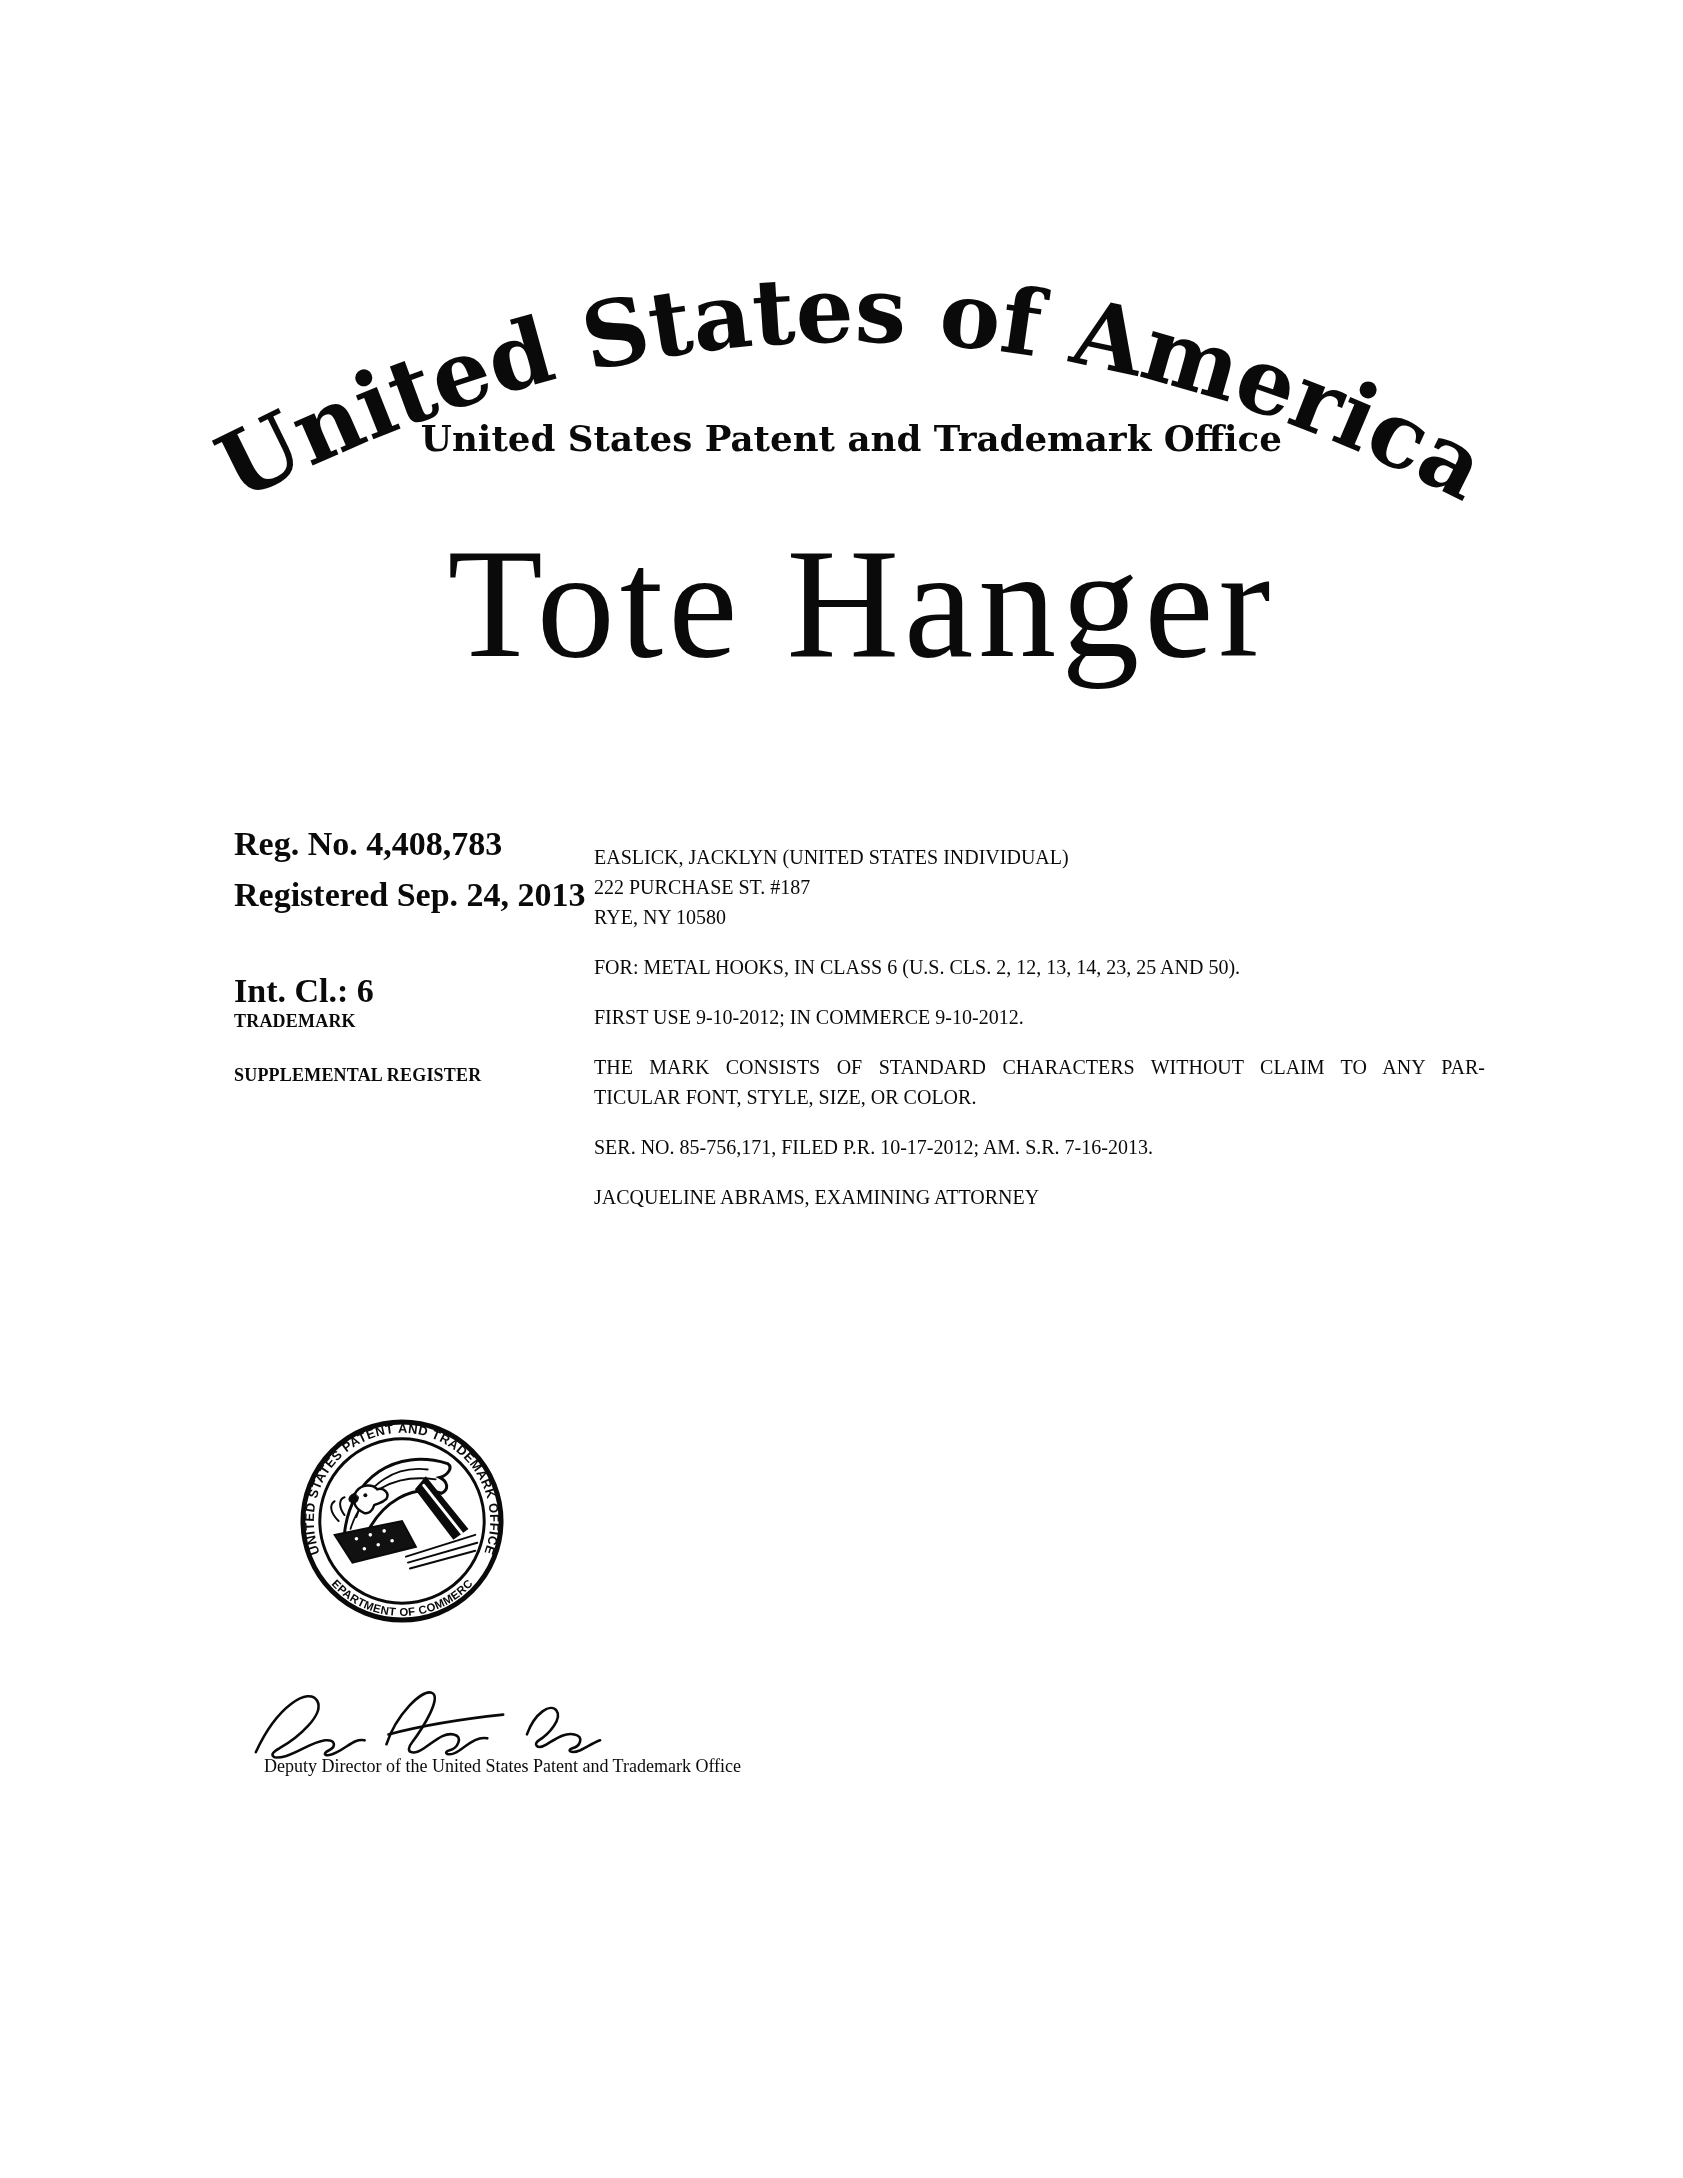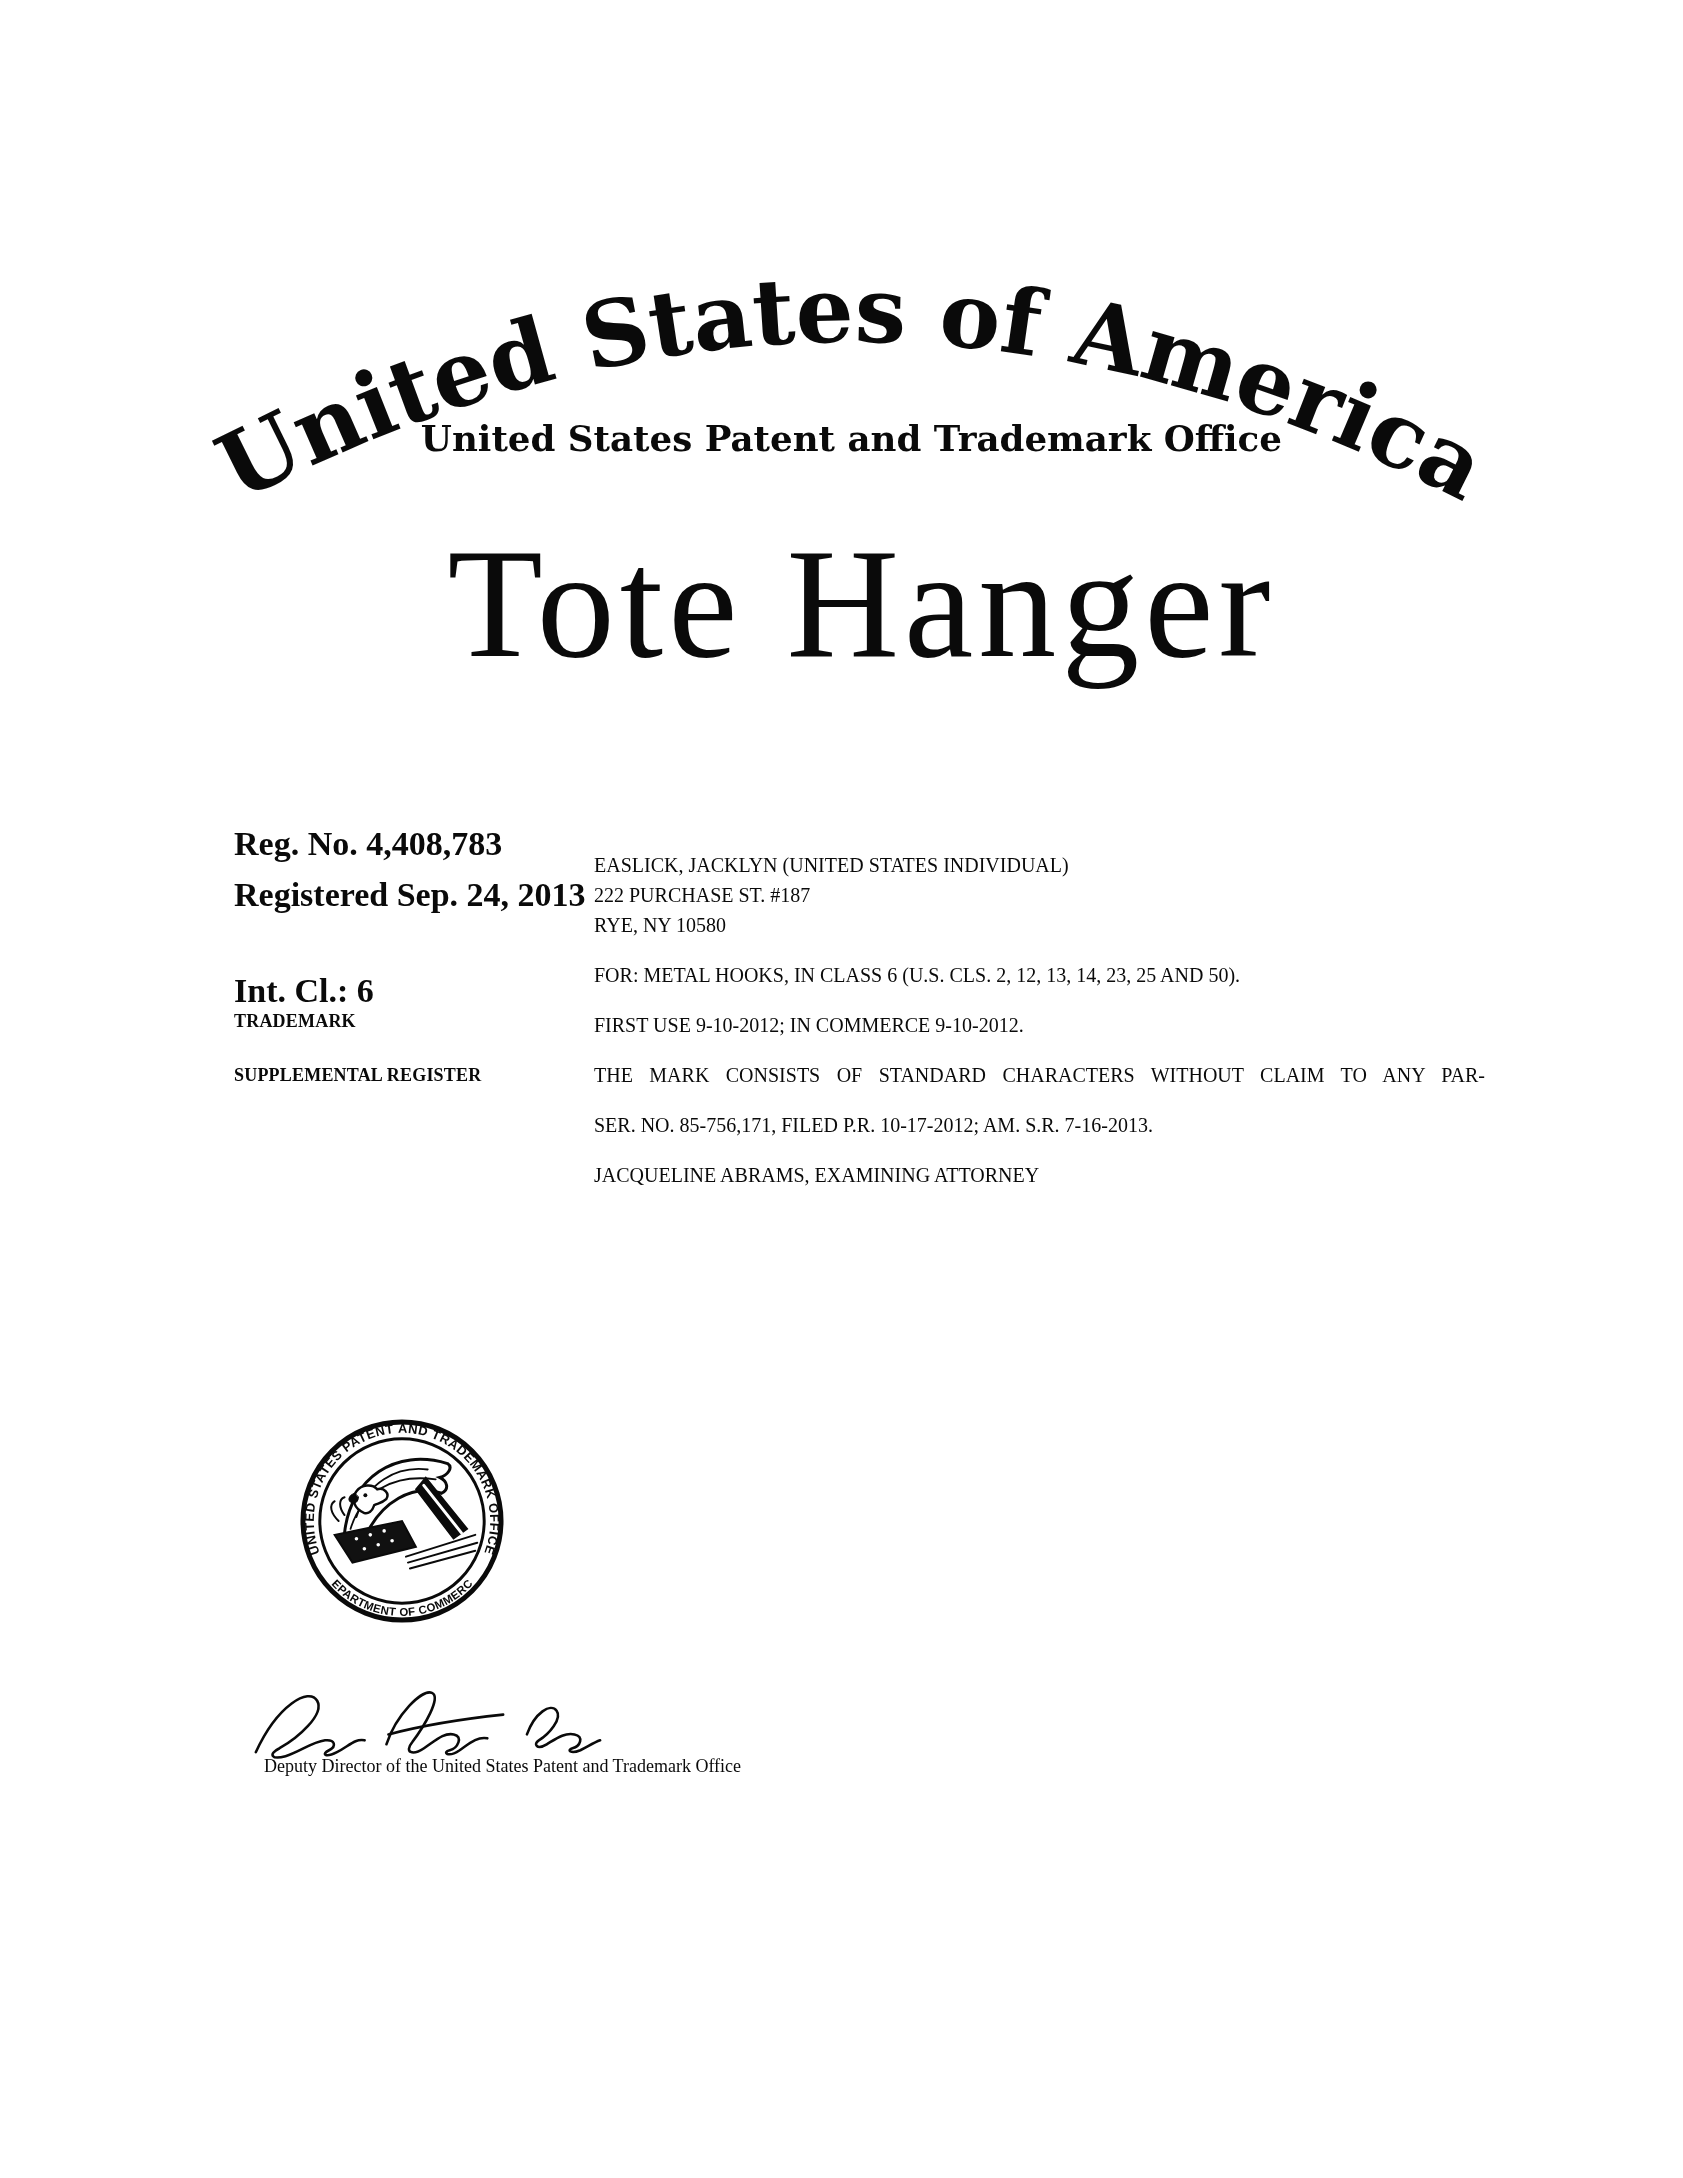--- a/index.html
+++ b/index.html
@@ -51,21 +51,21 @@
   }
   .reg-line.small { font-size: 18px; letter-spacing: 0.2px; }
 
   
   .details {
     left: 594px; top: 834px; width: 891px;
     font-size: 20px;
     line-height: 30px;
   }
   .details p { margin: 20px 0 0 0; }
-  .details p:first-child { margin-top: 16px; }
+  .details p:first-child { margin-top: 8px; }
   .justify-line { text-align: justify; text-align-last: justify; }
 
   
   .seal-svg { left: 299px; top: 1418px; }
   .seal-ring-text {
     font-family: "Liberation Sans", sans-serif;
     font-weight: bold;
     fill: #0a0a0a;
   }
   .seal-top-text { font-size: 13px; letter-spacing: 0.5px; }
@@ -104,20 +104,21 @@
   <div class="abs details">
     <p>
       <span>EASLICK, JACKLYN (UNITED STATES INDIVIDUAL)</span><br>
       <span>222 PURCHASE ST. #187</span><br>
       <span>RYE, NY 10580</span>
     </p>
     <p>FOR: METAL HOOKS, IN CLASS 6 (U.S. CLS. 2, 12, 13, 14, 23, 25 AND 50).</p>
     <p>FIRST USE 9-10-2012; IN COMMERCE 9-10-2012.</p>
     <p>
       <span class="justify-line" style="display:block">THE MARK CONSISTS OF STANDARD CHARACTERS WITHOUT CLAIM TO ANY PAR-</span>
+      <span style="display:block">TICULAR FONT, STYLE, SIZE, OR COLOR.</span>
     </p>
     <p>SER. NO. 85-756,171, FILED P.R. 10-17-2012; AM. S.R. 7-16-2013.</p>
     <p>JACQUELINE ABRAMS, EXAMINING ATTORNEY</p>
   </div>
 
   <svg class="abs seal-svg" width="206" height="206" viewBox="0 0 208 208">
     <circle cx="104" cy="104" r="100" fill="none" stroke="#0a0a0a" stroke-width="5"></circle>
     <circle cx="104" cy="104" r="83" fill="none" stroke="#0a0a0a" stroke-width="3"></circle>
     <path id="seal-top-path" d="M 26.9 148.5 A 89 89 0 1 1 181.1 148.5" fill="none"></path>
     <path id="seal-bottom-path" d="M 30.5 165.7 A 96 96 0 0 0 177.5 165.7" fill="none"></path>

